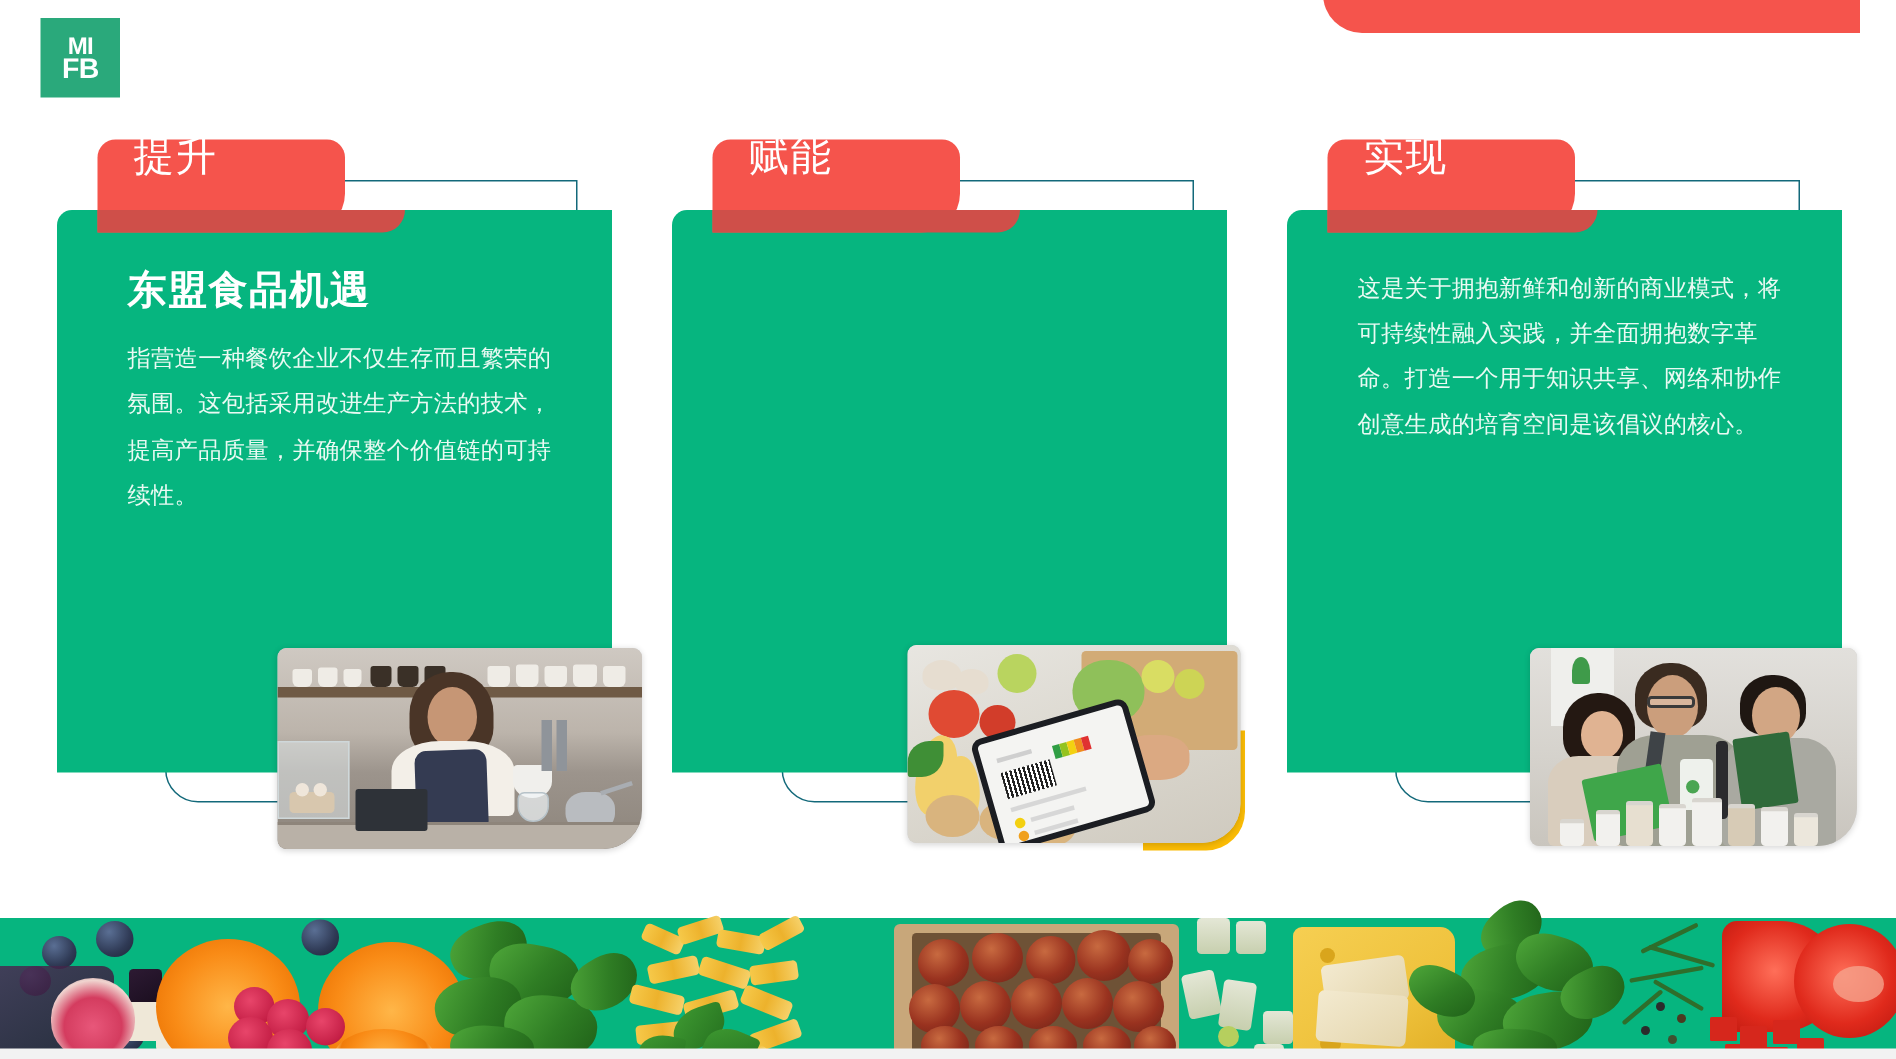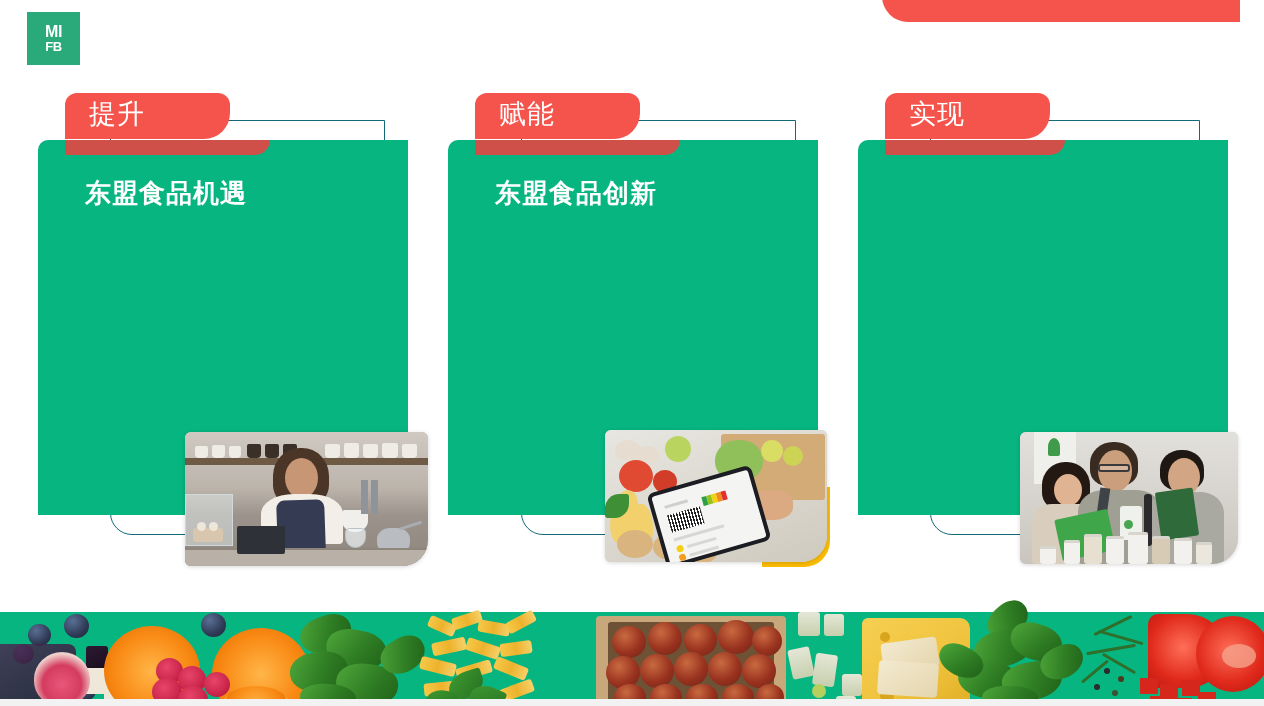--- a/index.html
+++ b/index.html
@@ -54,21 +54,21 @@
     flex: none;
   }
   .logo-row {
     display: flex;
     align-items: flex-end;
     gap: 1px;
   }
   .logo-letter {
     color: #ffffff;
     font-weight: 900;
-    font-size: 13px;
+    font-size: 19px;
     line-height: 13px;
     letter-spacing: -0.5px;
     font-family: "Liberation Sans", sans-serif;
   }
   .logo-letter.wide { font-size: 16px; }
 
   .header-title {
     color: #18b87e;
     font-size: 31px;
     font-weight: 400;
@@ -91,28 +91,27 @@
   
   .card {
     position: absolute;
     z-index: 3;
   }
 
   .card-tag {
     position: absolute;
     top: 0;
     left: 27px;
-    height: 46px;
+    height: 62px;
     padding: 0 26px 0 24px;
     background: #f5544c;
     border-top-left-radius: 12px;
     border-top-right-radius: 12px;
     border-bottom-right-radius: 26px;
     display: flex;
-    align-items: center;
     z-index: 5;
     min-width: 165px;
   }
   .card-tag-text {
     color: #ffffff;
     font-size: 27px;
     font-weight: 400;
     letter-spacing: 1px;
     line-height: 1;
     position: relative;
@@ -287,20 +286,21 @@
     </div>
   </div>
 
   <div class="outline-box" style="left:110px; top:120px; width:275px; height:415px;"></div>
   <div class="outline-box" style="left:521px; top:120px; width:275px; height:415px;"></div>
   <div class="outline-box" style="left:930px; top:120px; width:270px; height:415px;"></div>
 
   <div class="card" style="left:38px; top:93px; width:370px;">
     <div class="card-body" style="height:375px;">
       <div class="card-title">东盟食品机遇</div>
+      <div class="card-text">指营造一种餐饮企业不仅生存而且繁荣的氛围。这包括采用改进生产方法的技术，提高产品质量，并确保整个价值链的可持续性。</div>
     </div>
     <div class="card-tag">
       <span class="card-tag-text">提升</span>
     </div>
     <div class="tag-overlap" style="width:205px;"></div>
   </div>
 
   <div class="photo" style="left:185px; top:432px; width:243px; height:134px;">
     <div class="ph-inner">
       <div class="ph-shelf-bg"></div>
@@ -333,21 +333,20 @@
       <div class="ph-laptop" style="left:52px; top:94px; width:48px; height:28px;"></div>
       <div style="position:absolute; left:0; top:62px; width:48px; height:52px; background:rgba(222,230,232,0.55); border:1px solid #cfd8da;"></div>
       <div style="position:absolute; left:8px; top:96px; width:30px; height:14px; background:#d8c7ae; border-radius:3px;"></div>
       <div style="position:absolute; left:12px; top:90px; width:9px; height:9px; background:#efe6da; border-radius:50%;"></div>
       <div style="position:absolute; left:24px; top:90px; width:9px; height:9px; background:#efe6da; border-radius:50%;"></div>
     </div>
   </div>
 
   <div class="card" style="left:448px; top:93px; width:370px;">
     <div class="card-body" style="height:375px;">
-      <div class="card-title">东盟食品创新</div>
     </div>
     <div class="card-tag">
       <span class="card-tag-text">赋能</span>
     </div>
     <div class="tag-overlap" style="width:205px;"></div>
   </div>
 
   <div class="yellow-blob" style="left:762px; top:487px; width:68px; height:80px;"></div>
 
   <div class="photo" style="left:605px; top:430px; width:222px; height:132px;">
@@ -392,20 +391,21 @@
           <div style="position:absolute; left:21px; top:65px; width:30px; height:3px; background:#d7d7d7;"></div>
           <div style="position:absolute; left:10px; top:72px; width:7px; height:7px; border-radius:50%; background:#e8711e;"></div>
           <div style="position:absolute; left:21px; top:74px; width:30px; height:3px; background:#d7d7d7;"></div>
         </div>
       </div>
     </div>
   </div>
 
   <div class="card" style="left:858px; top:93px; width:370px;">
     <div class="card-body" style="height:375px;">
+      <div class="card-text">这是关于拥抱新鲜和创新的商业模式，将可持续性融入实践，并全面拥抱数字革命。打造一个用于知识共享、网络和协作创意生成的培育空间是该倡议的核心。</div>
     </div>
     <div class="card-tag">
       <span class="card-tag-text">实现</span>
     </div>
     <div class="tag-overlap" style="width:180px;"></div>
   </div>
 
   <div class="photo" style="left:1020px; top:432px; width:218px; height:132px;">
     <div class="ph-inner">
       <div class="ph-booth-bg"></div>

